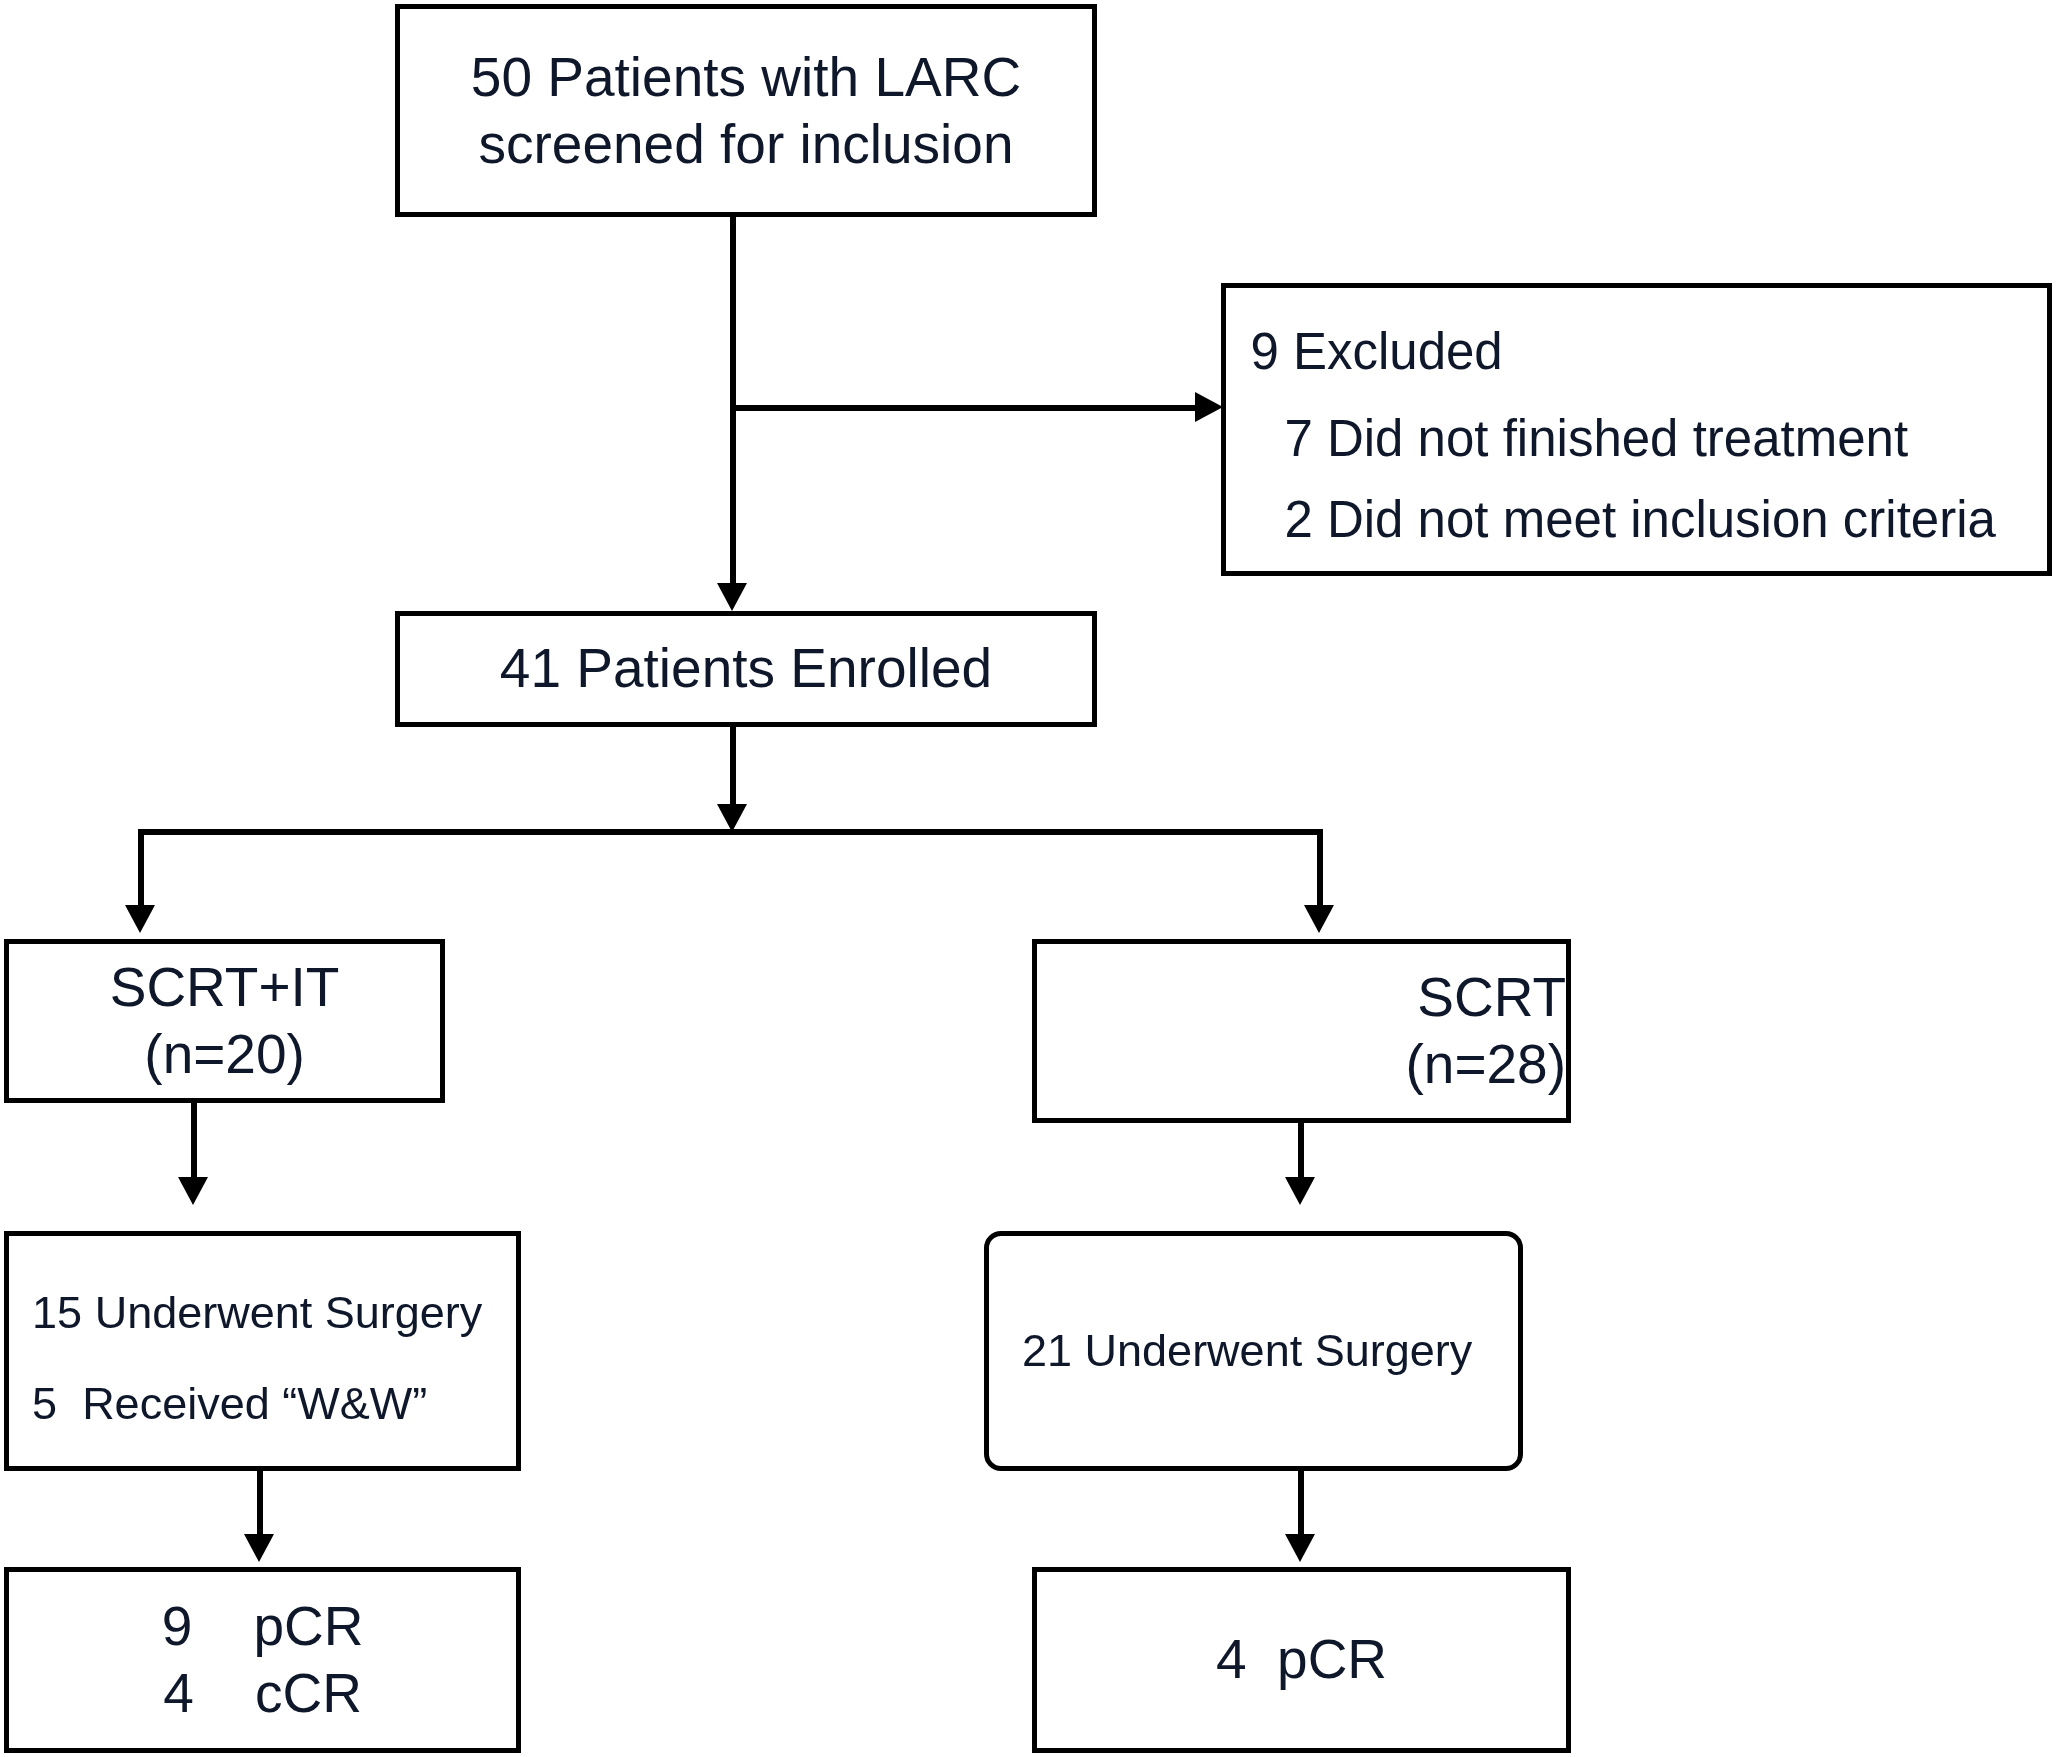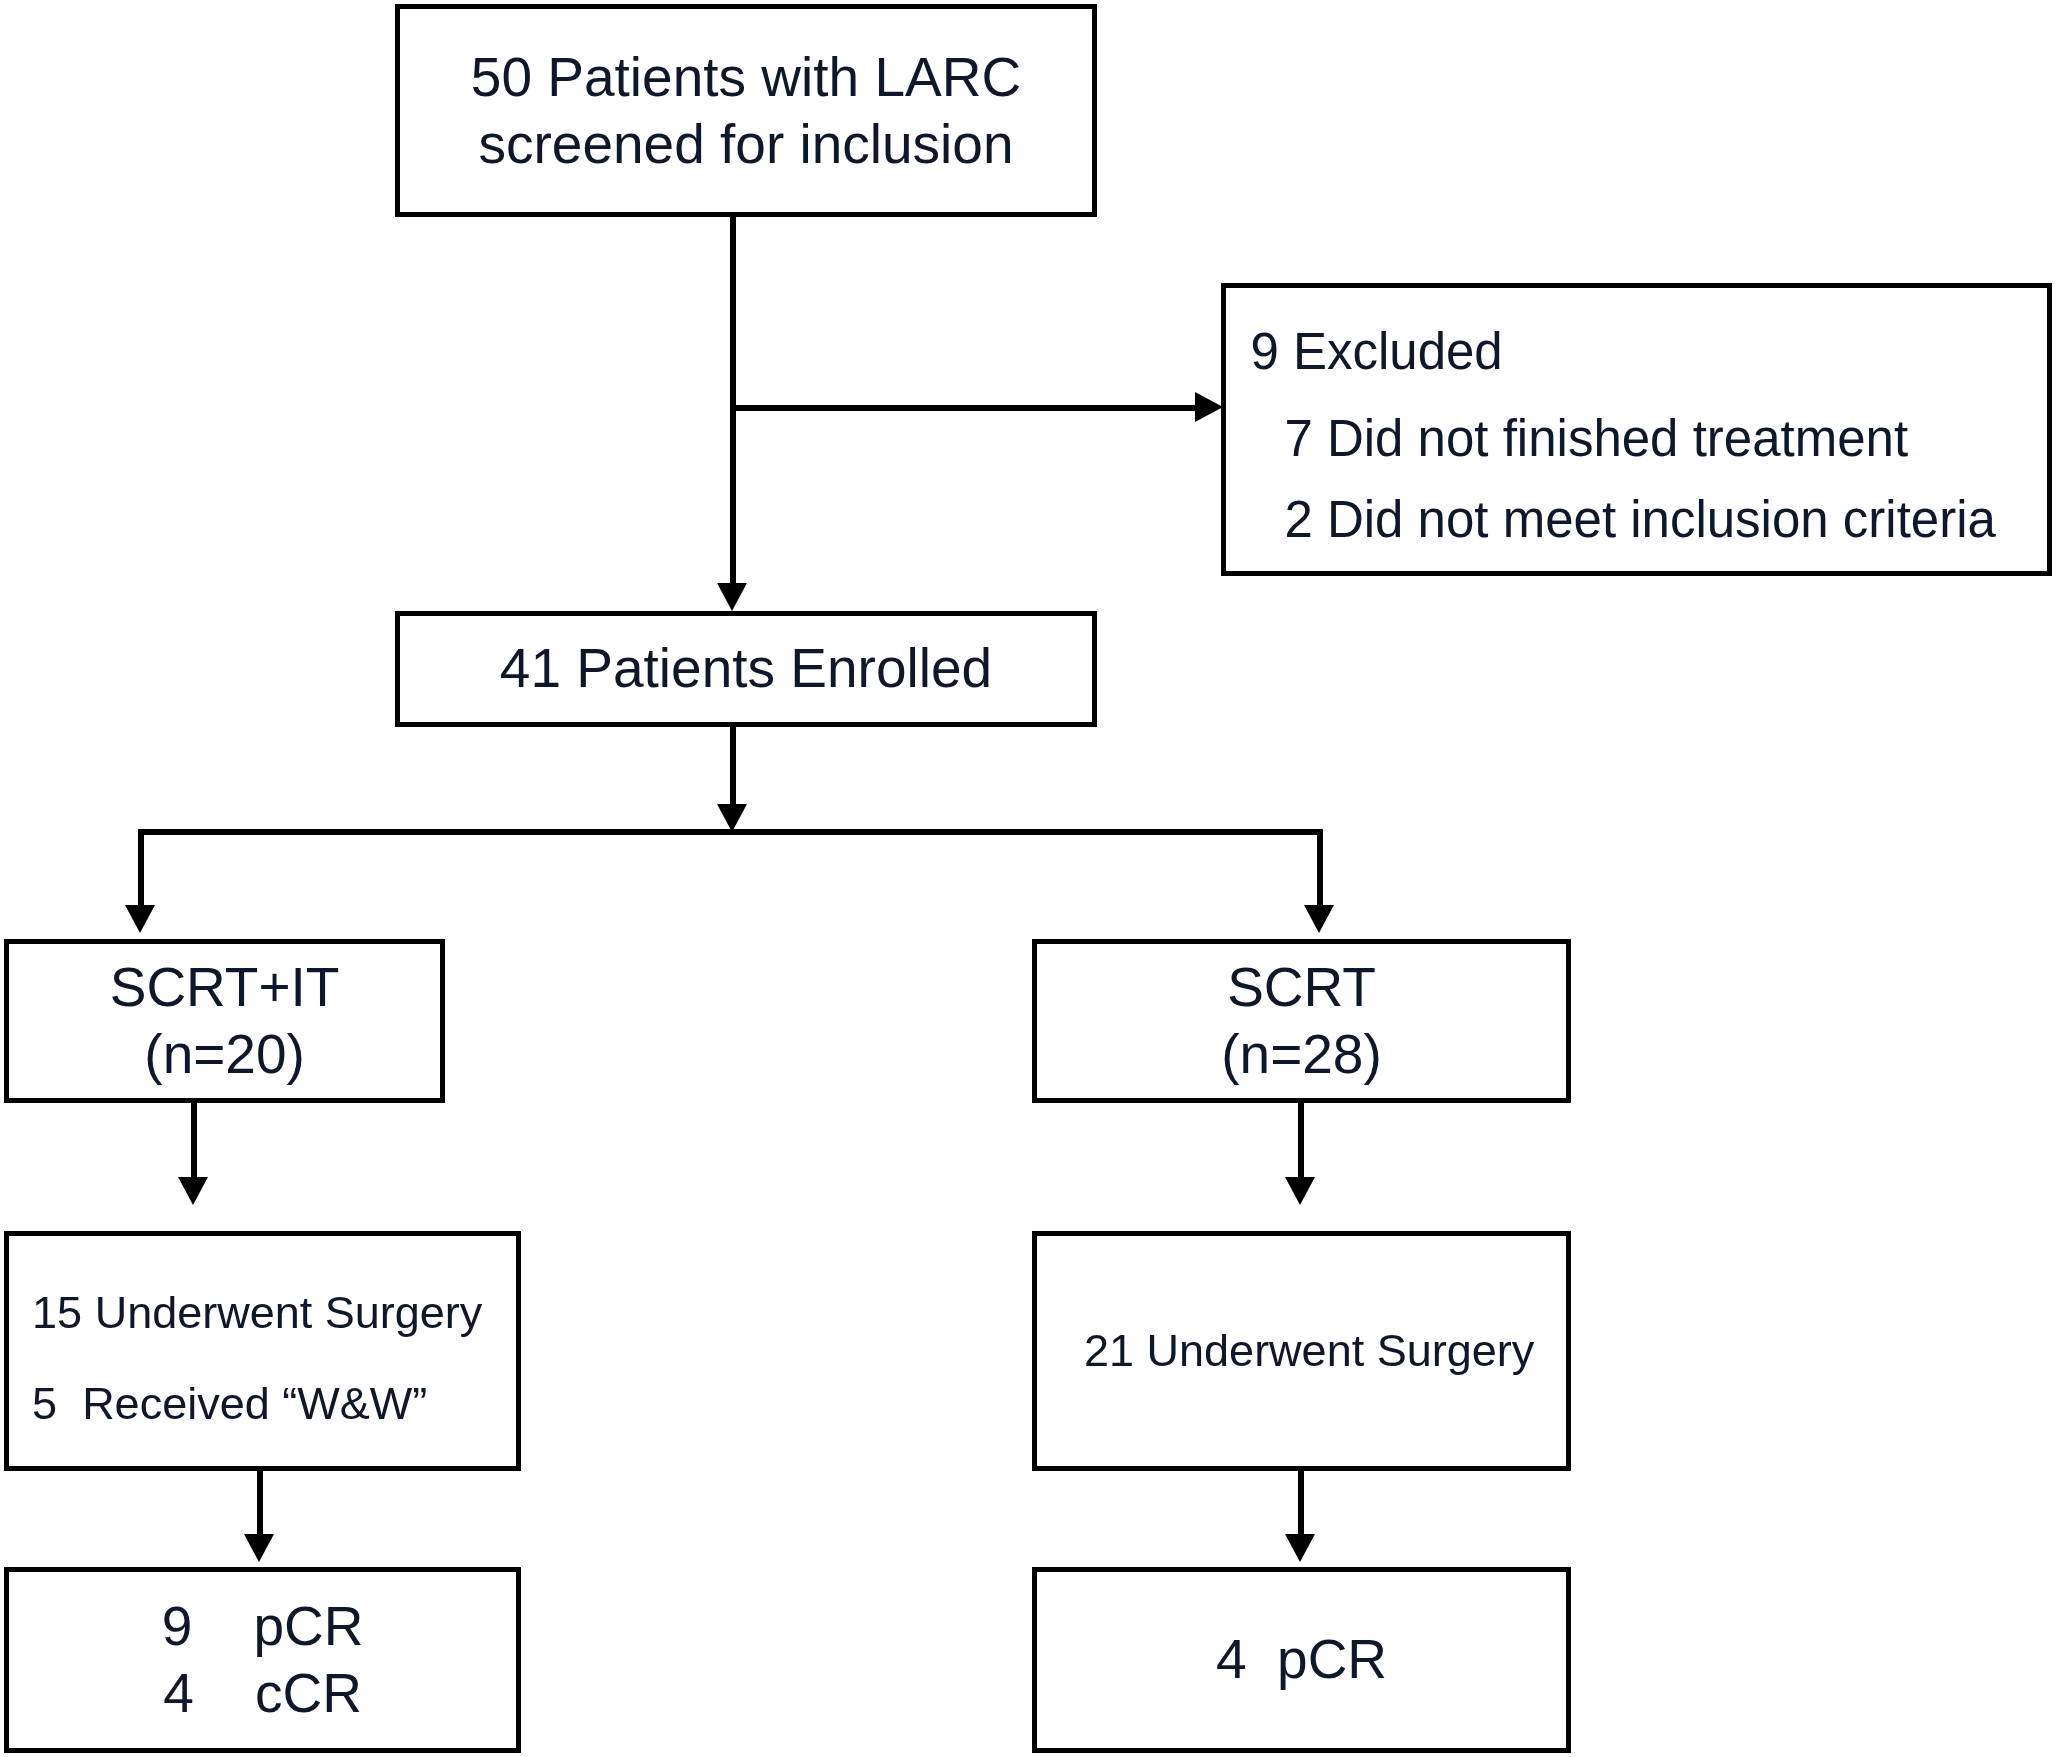--- a/index.html
+++ b/index.html
@@ -50,34 +50,36 @@
   #node-enrolled {
     left: 395px; top: 611px; width: 702px; height: 116px;
     font-size: 55px;
     text-align: center;
   }
   #node-scrtit {
     left: 4.1px; top: 939px; width: 441px; height: 164px;
     font-size: 55px;
   }
   #node-scrt {
-    left: 1032px; top: 939px; width: 539px; height: 164px;
+    left: 1032px; top: 939px; width: 539px; height: 184px;
     font-size: 55px;
+    align-items: flex-end;
   }
   #node-surgery-left {
     left: 4.1px; top: 1209px; width: 517px; height: 240px;
     font-size: 45px;
     justify-content: flex-start;
     padding: 50px 0 16px 23px;
   }
   #node-surgery-left .line { margin-bottom: 36px; }
   #node-surgery-right {
-    left: 1032px; top: 1209px; width: 539px; height: 240px;
+    left: 984px; top: 1209px; width: 539px; height: 240px;
     font-size: 45px;
-    padding-left: 47px;
+    padding-left: 33px;
+    border-radius: 17px;
   }
   #node-cr-left {
     left: 4.1px; top: 1567px; width: 517px; height: 186px;
     font-size: 55px;
   }
   #node-cr-left .line { letter-spacing: 0px; }
   #node-cr-right {
     left: 1032px; top: 1567px; width: 539px; height: 186px;
     font-size: 55px;
   }

